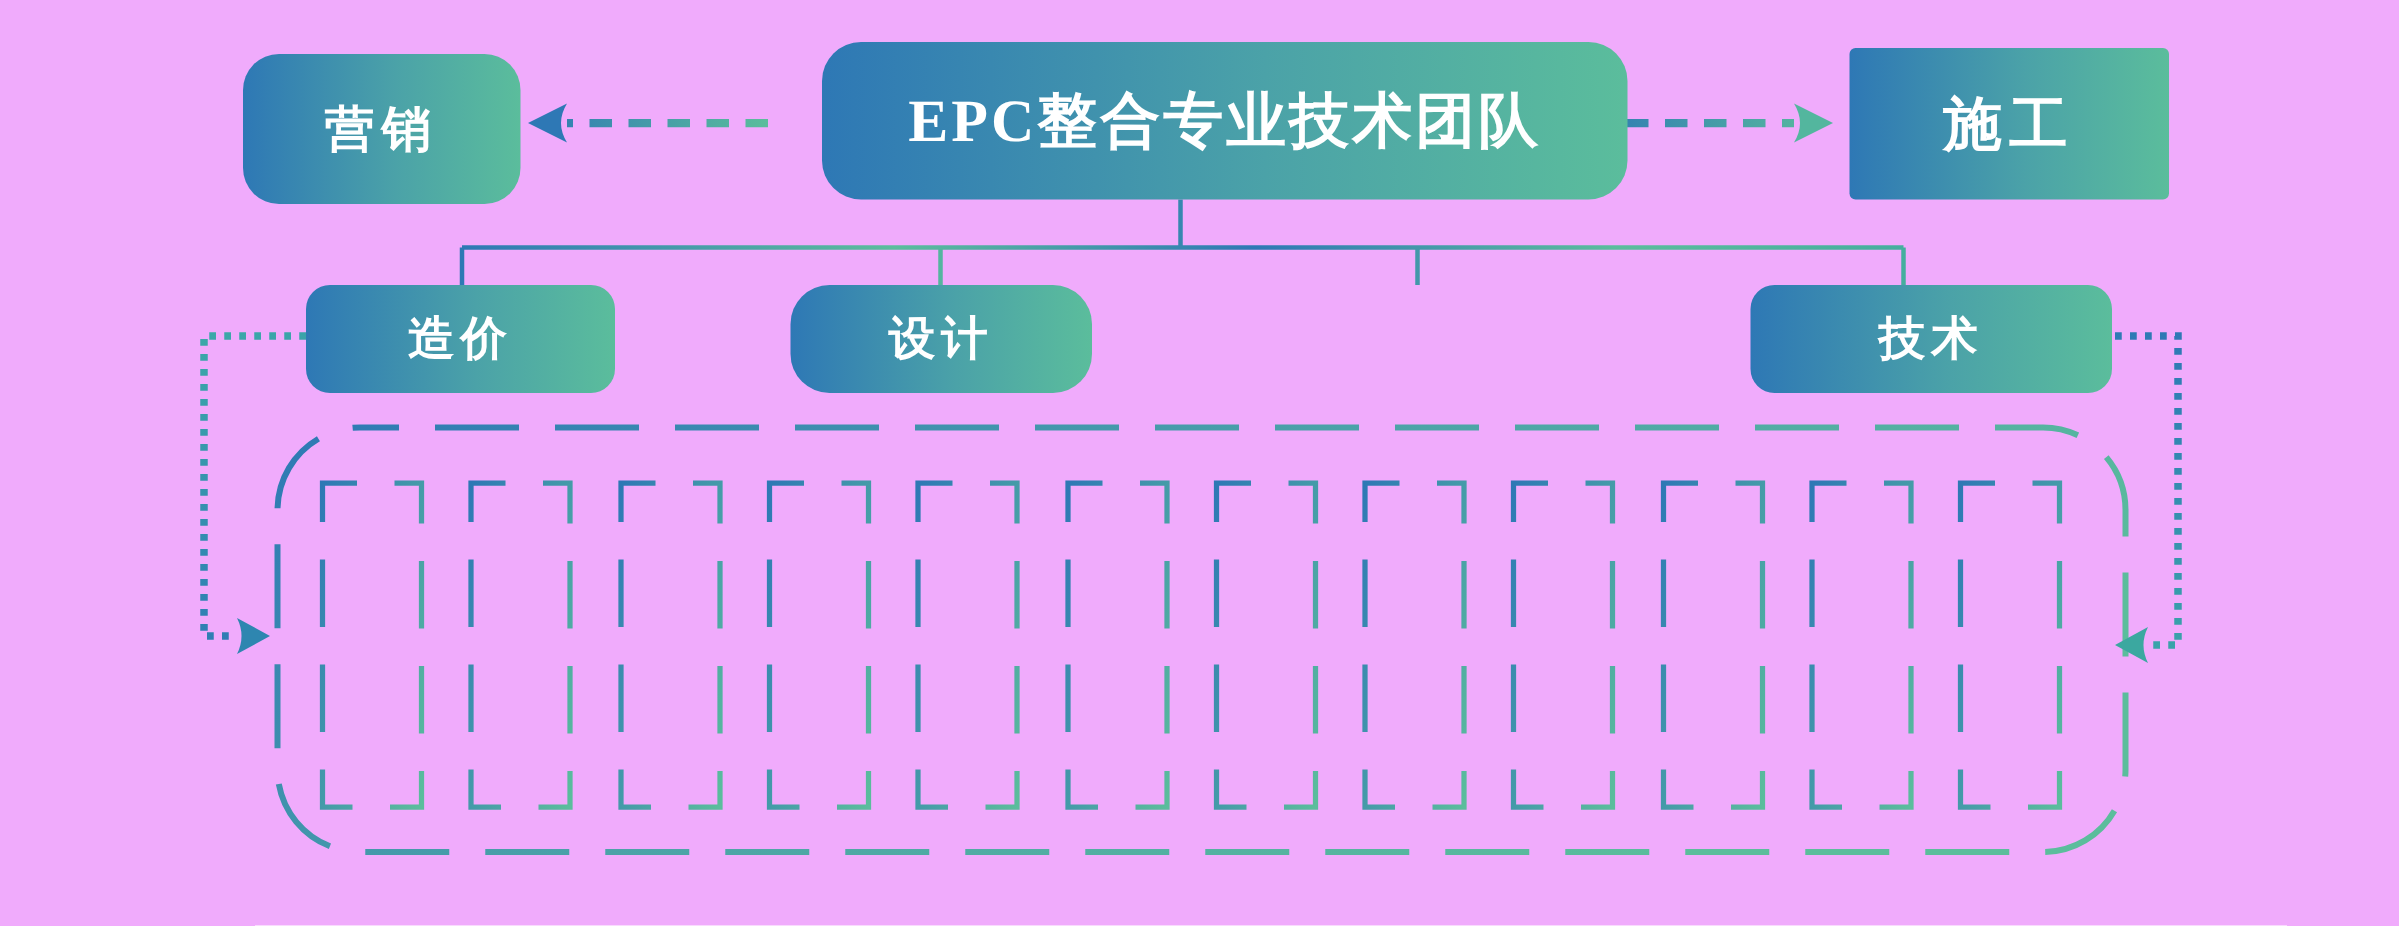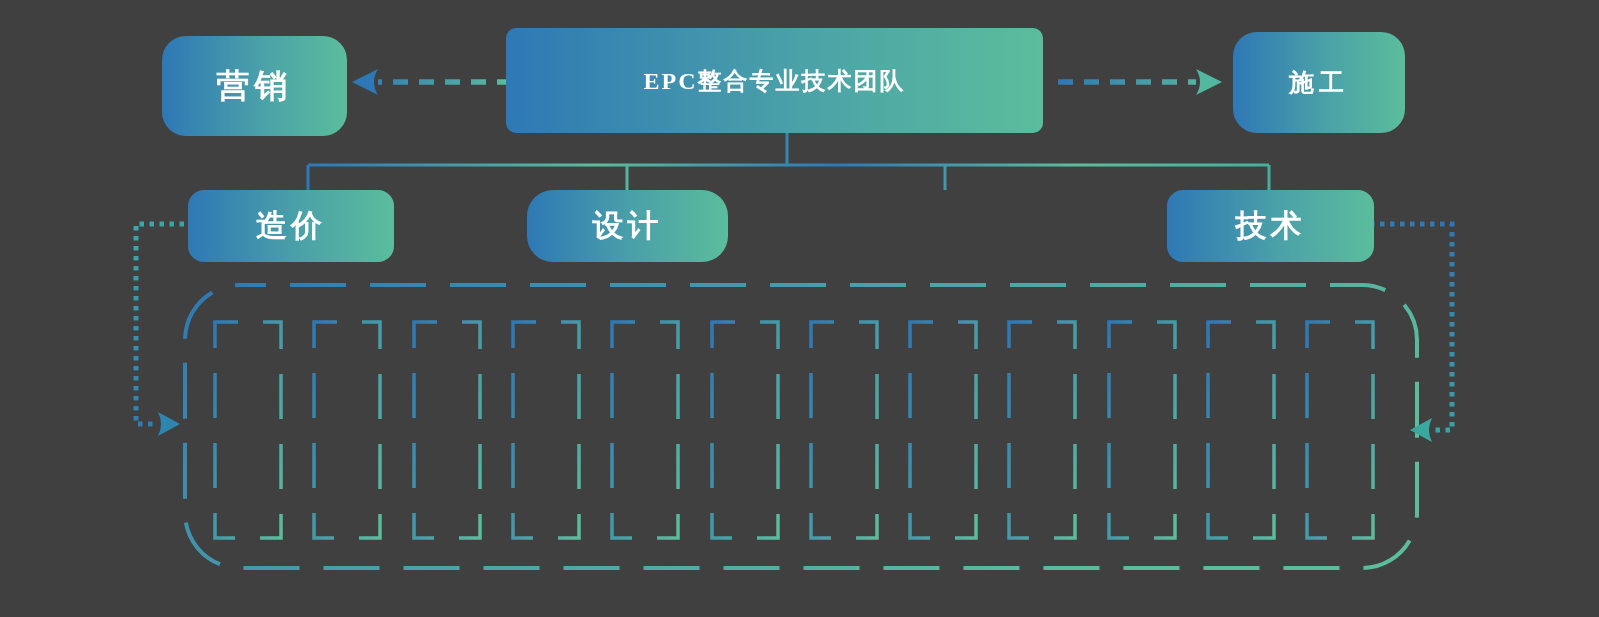--- a/index.html
+++ b/index.html
@@ -1,34 +1,34 @@
 <!DOCTYPE html>
 <html><head>
 <meta charset="utf-8">
 <style>
   html,body{margin:0;padding:0;background:#ffffff;}
   .canvas{
-    position:relative;width:1599px;height:617px;background:#404040;overflow:hidden;
+    position:relative;width:1599px;height:617px;background:#f0abfc;overflow:hidden;
     font-family:"Liberation Serif","DejaVu Serif",serif;
   }
   .wires{position:absolute;left:0;top:0;width:1599px;height:617px;}
   .gbox{
     position:absolute;display:flex;align-items:center;justify-content:center;
     background:linear-gradient(90deg,#2E78B5 0%,#4BA2A8 55%,#5BBD9C 100%);
     color:#ffffff;font-weight:700;
   }
   .gbox span{white-space:nowrap;}
-  .node-main{left:506px;top:28px;width:537px;height:105px;font-size:24px;border-radius:10px;letter-spacing:2px;}
+  .node-main{left:548px;top:28px;width:537px;height:105px;font-size:40px;border-radius:26px;letter-spacing:2px;}
   .node-mkt{left:162px;top:36px;width:185px;height:100px;font-size:33px;border-radius:24px;letter-spacing:5px;}
-  .node-con{left:1233px;top:32px;width:172px;height:101px;font-size:25px;border-radius:24px;letter-spacing:5px;}
+  .node-con{left:1233px;top:32px;width:213px;height:101px;font-size:39px;border-radius:4px;letter-spacing:5px;}
   .dept{top:190px;height:72px;font-size:31px;border-radius:16px;letter-spacing:4px;}
-  .dept-1{left:188px;width:206px;}
+  .dept-1{left:204px;width:206px;}
   .dept-2{left:527px;width:201px;border-radius:26px;}
   .dept-3{left:844px;width:203px;}
-  .dept-4{left:1167px;width:207px;}
+  .dept-4{left:1167px;width:241px;}
   .cap{
     position:absolute;top:322px;width:66px;height:216px;
     display:flex;align-items:center;justify-content:center;
     writing-mode:vertical-rl;text-orientation:upright;
     font-size:26px;font-weight:700;letter-spacing:3px;line-height:1;
   }
   .cap span{
     background:repeating-linear-gradient(180deg,#2E78B5 0px,#44A39E 20px,#5BBD9C 29px);
     -webkit-background-clip:text;background-clip:text;color:transparent;
   }

